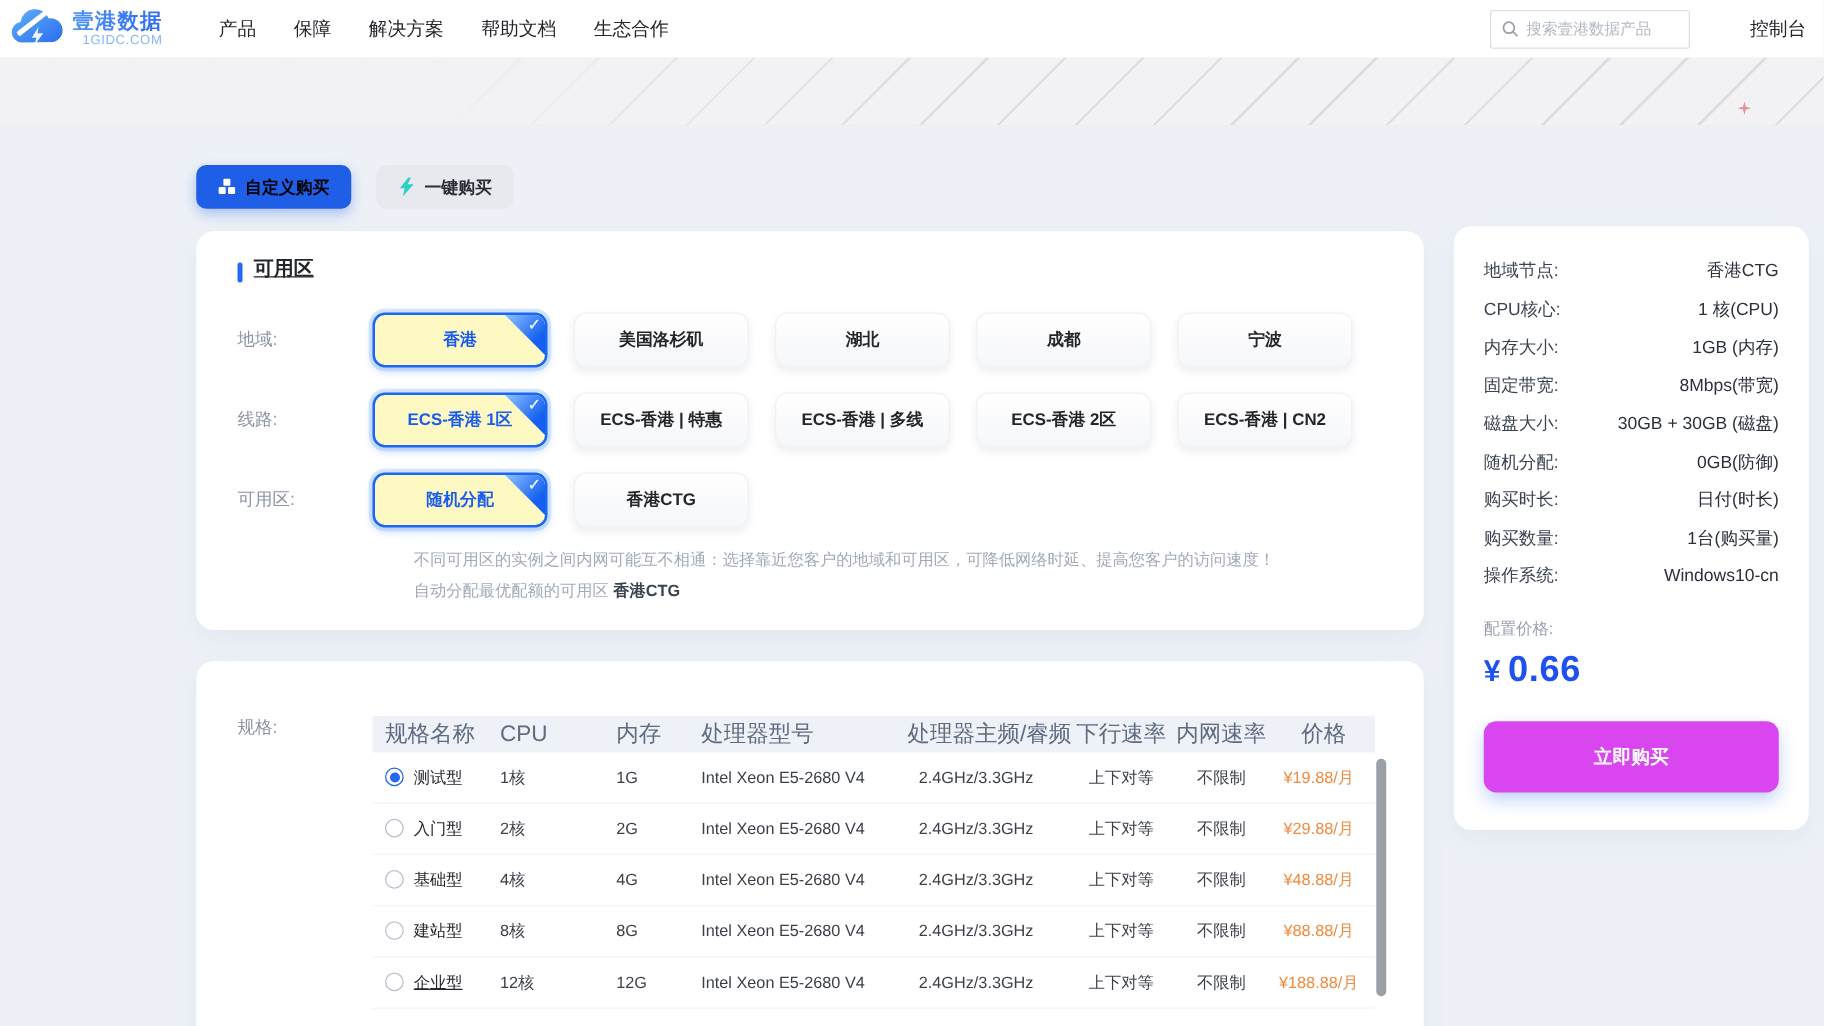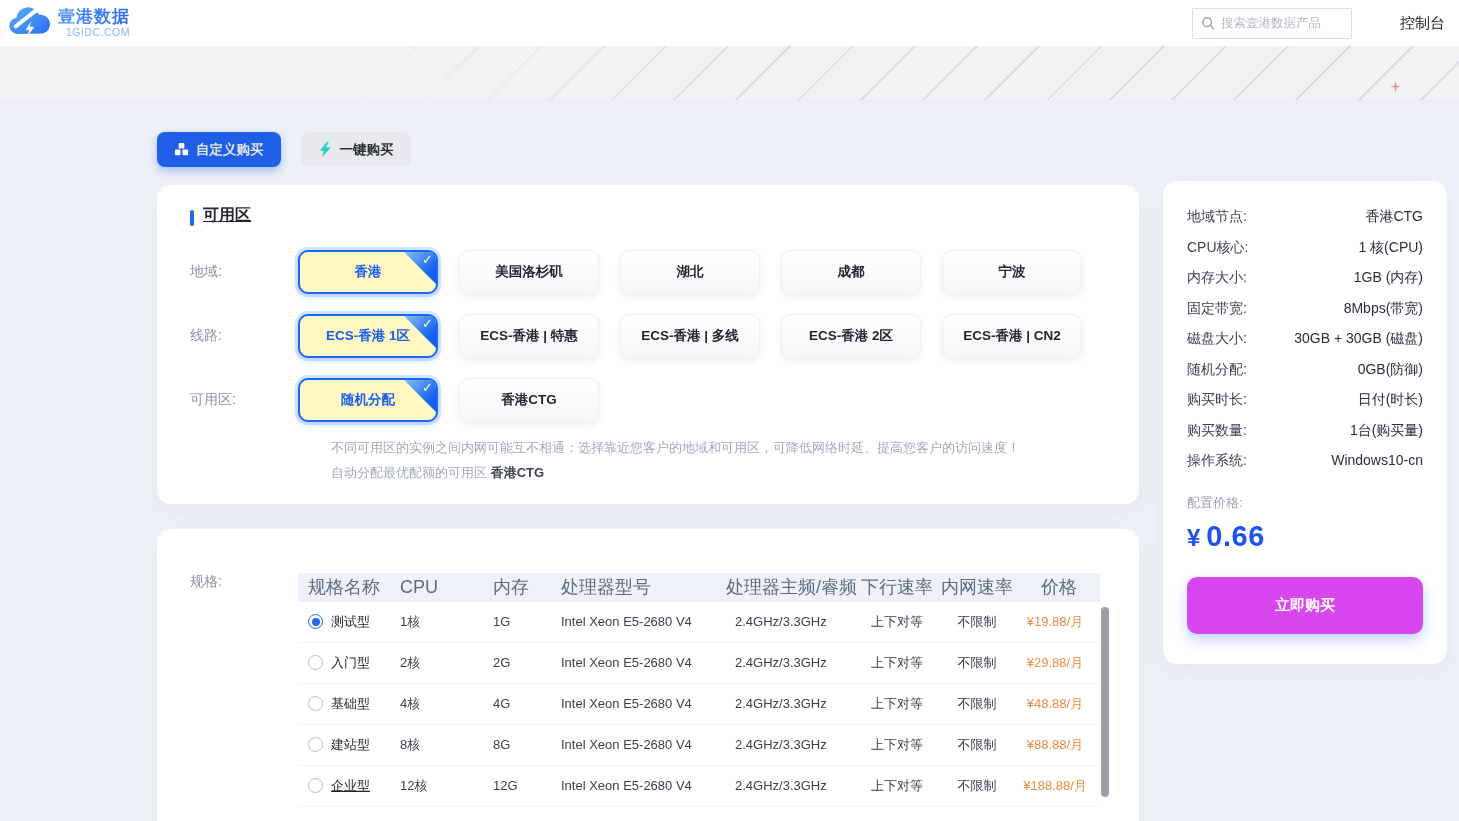--- a/index.html
+++ b/index.html
@@ -43,21 +43,21 @@
   
   .content { display:flex; gap:24px; padding:31px 0 0 157px; align-items:flex-start; }
   .col-left { width:982px; }
   .card { background:#fff; border-radius:14px; box-shadow:0 8px 22px rgba(38,63,120,.05); }
 
   
   .tabs { display:flex; gap:20px; margin-bottom:18px; }
   .tab { display:flex; align-items:center; gap:7px; height:35px; padding:0 17px;
     border:0; border-radius:8px; font-family:inherit; font-size:13.5px; cursor:pointer;
     background:#e7e9ee; color:#2a2e35; font-weight:600; }
-  .tab.active { background:#1f5fe8; color:#e5e5e5; box-shadow:0 4px 10px rgba(31,95,232,.35); }
+  .tab.active { background:#1f5fe8; color:#000000; box-shadow:0 4px 10px rgba(31,95,232,.35); }
   .tab svg { width:15px; height:15px; }
 
   
   .card-avail { padding:20px 33px 20px; }
   .sec-title { display:flex; align-items:flex-end; gap:9px; margin-bottom:24px;text-decoration:underline; }
   .sec-bar { width:4px; height:16px; border-radius:2px; background:#2468f2; }
   .sec-title span { font-size:16px; font-weight:700; color:#23262b; }
   .opt-row { display:flex; align-items:center; margin-bottom:16px;margin-top:20px; }
   .row-label { width:108px; flex:none; font-size:14px; color:#8b93a3; }
   .opts { display:flex; gap:21px; }
@@ -126,20 +126,27 @@
         </defs>
       <path fill="url(#lg1)" d="M10 34a9 9 0 0 1-1-17.9A13 13 0 0 1 34 13a10.5 10.5 0 0 1 4 20.6L10 34z"></path>
       <rect x="4" y="14" width="34" height="4.5" rx="2" fill="#fff" transform="rotate(-38 21 18)"></rect>
       <path fill="#fff" d="M25 20l-6 10h4l-2 7 8-11h-5z" opacity=".9"></path>
     </svg>
     <div>
       <div class="logo-text-main">壹港数据</div>
       <div class="logo-text-sub">1GIDC.COM</div>
     </div>
   </div>
+  <nav class="main-nav" id="main-nav">
+      <a class="nav-item">产品</a>
+      <a class="nav-item">保障</a>
+      <a class="nav-item">解决方案</a>
+      <a class="nav-item">帮助文档</a>
+      <a class="nav-item">生态合作</a>
+    </nav>
   <div class="topbar-right">
     <div class="search-box">
       <svg viewBox="0 0 16 16">
         <circle cx="7" cy="7" r="5" fill="none" stroke="#9aa0aa" stroke-width="1.6"></circle>
         <line x1="10.7" y1="10.7" x2="14.3" y2="14.3" stroke="#9aa0aa" stroke-width="1.6" stroke-linecap="round"></line>
       </svg>
       <input placeholder="搜索壹港数据产品" style="">
     </div>
     <a class="console-link">控制台</a>
   </div>

